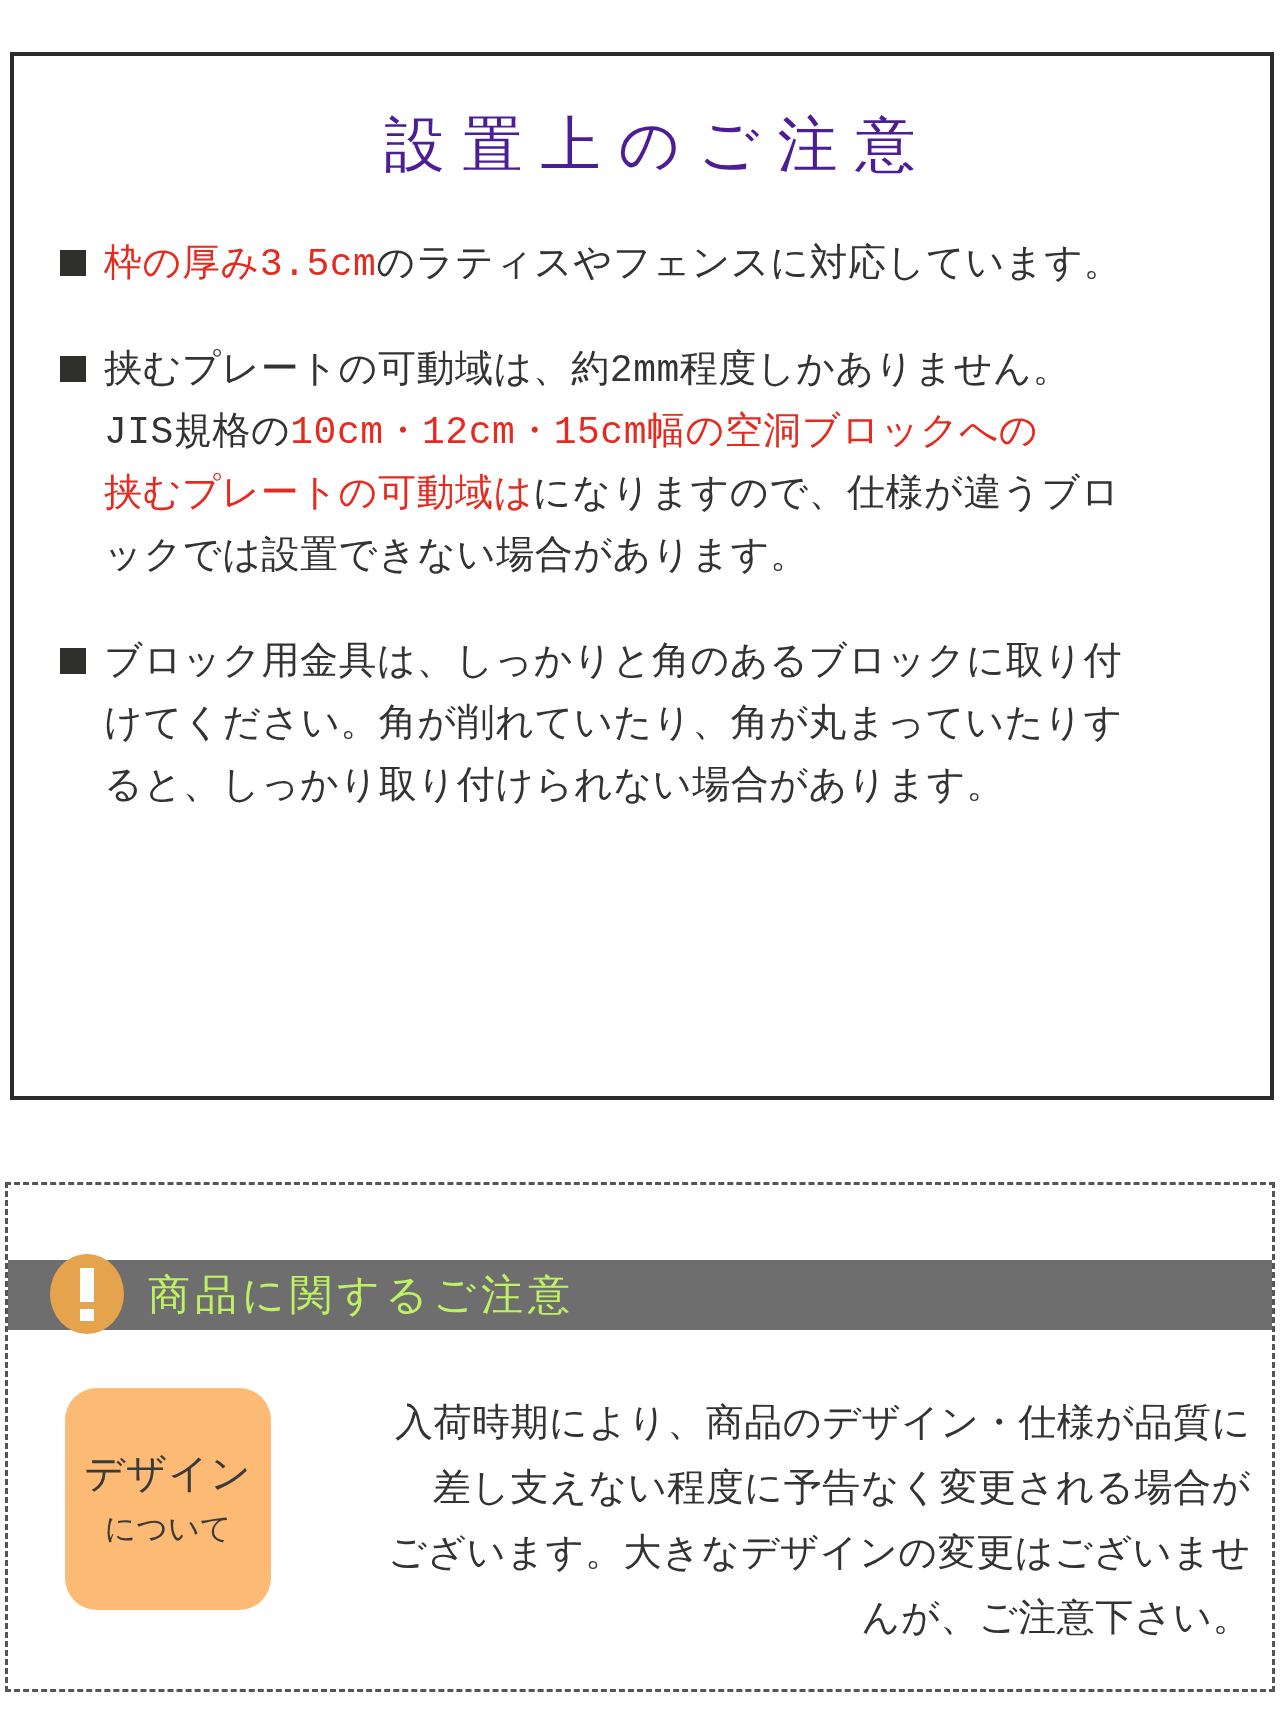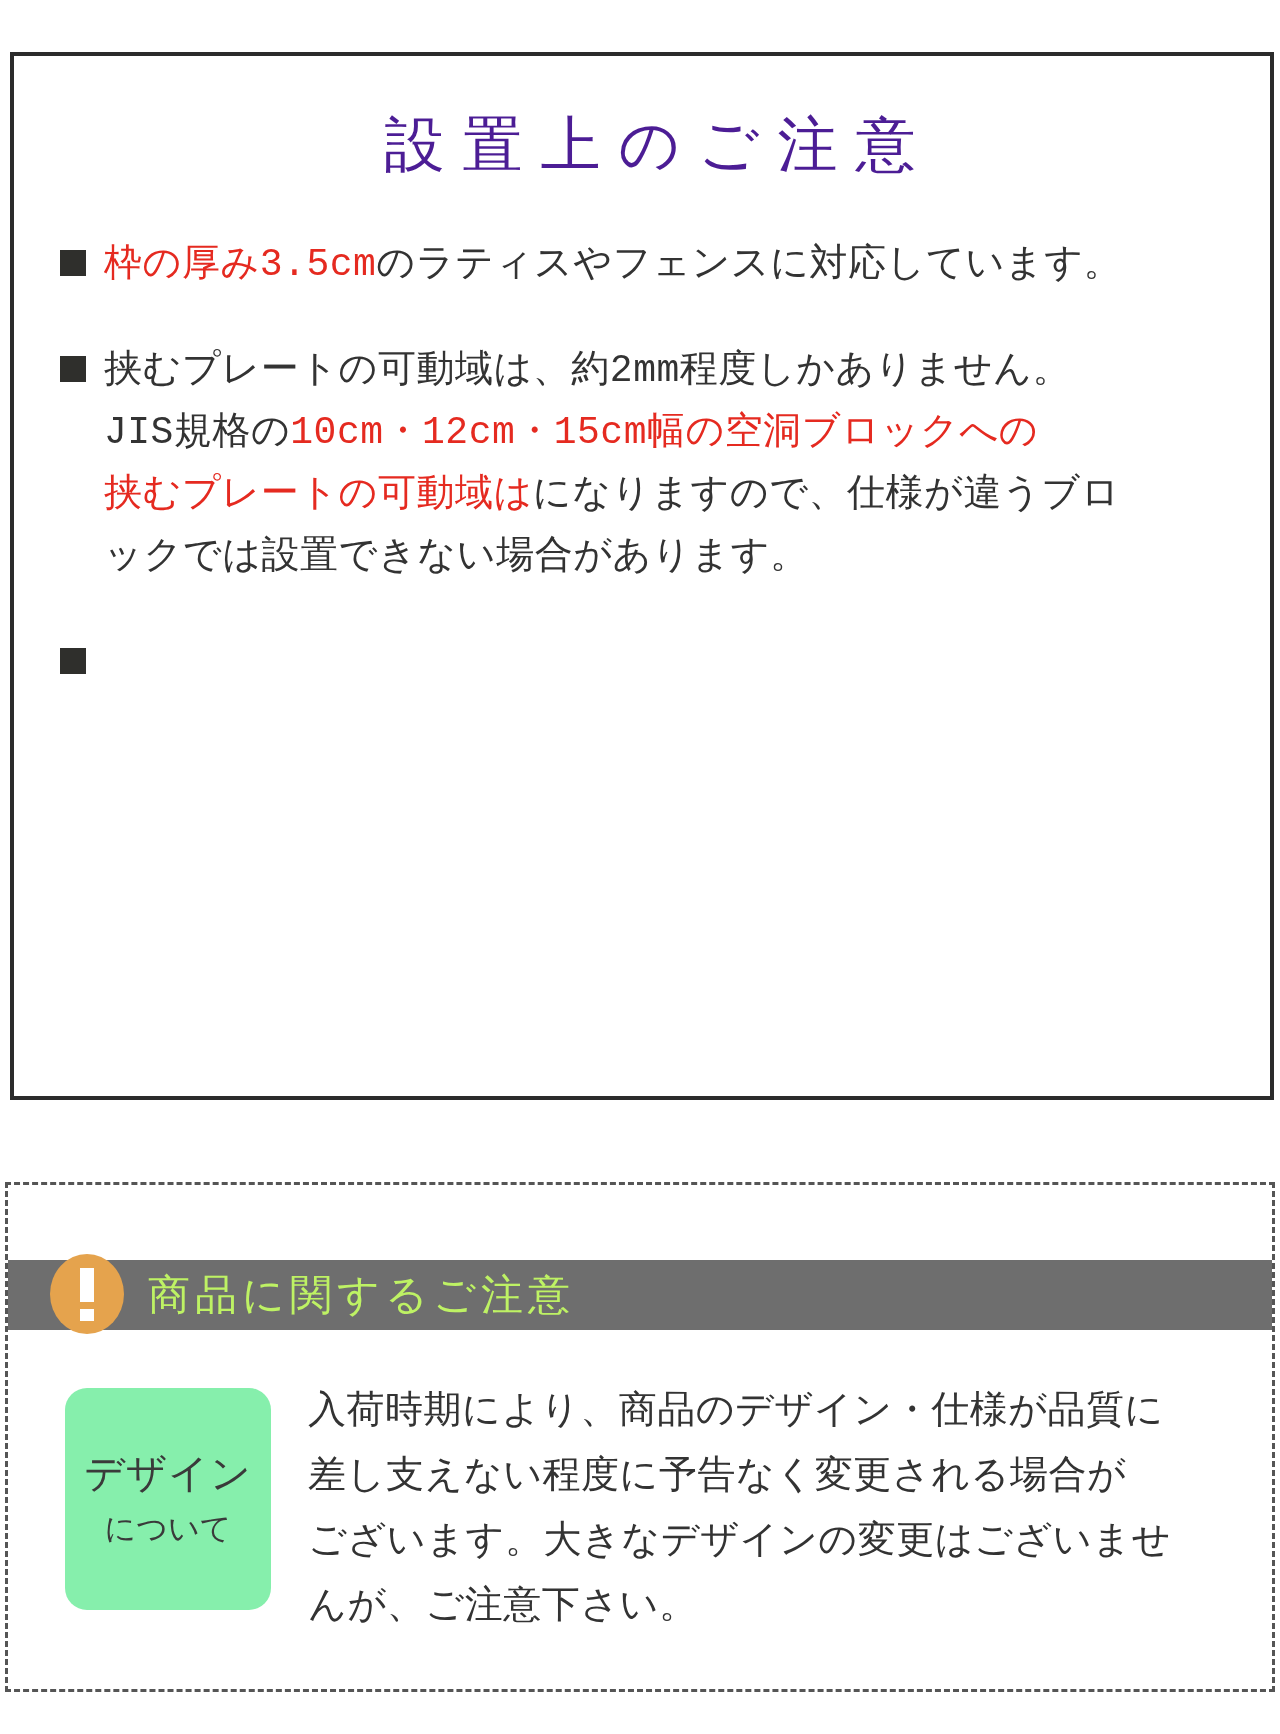--- a/index.html
+++ b/index.html
@@ -120,22 +120,22 @@
     height: 12px;
     background: #ffffff;
   }
   .design-label {
     position: absolute;
     left: 57px;
     top: 203px;
     width: 206px;
     height: 222px;
     box-sizing: border-box;
-    border-radius: 22px;
-    background: #86efac;
+    border-radius: 32px;
+    background: #fdba74;
     display: flex;
     flex-direction: column;
     align-items: center;
     justify-content: center;
     color: #3a3a3a;
   }
   .design-label .dl1 {
     font-size: 40px;
     font-weight: 500;
     line-height: 52px;
@@ -144,46 +144,48 @@
   .design-label .dl2 {
     font-size: 31px;
     font-weight: 500;
     line-height: 44px;
     margin-top: 8px;
   }
   .design-body {
     position: absolute;
     left: 300px;
     top: 192px;
-    margin: 0;
+    margin: 13px;
     width: 930px;
     font-size: 38px;
     line-height: 65px;
     letter-spacing: 0.5px;
     color: #333333;
+    text-align: right;
   }
 </style>
 </head>
 <body>
 
 <div class="page">
 
   <section class="notice-box">
     <h1 class="notice-title">設置上のご注意</h1>
     <div class="bullets">
         <div class="bullet-row">
           <span class="bullet-square"></span>
           <div class="bullet-text"><span class="red">枠の厚み3.5cm</span><span>のラティスやフェンスに対応しています。</span></div>
         </div>
         <div class="bullet-row">
           <span class="bullet-square"></span>
           <div class="bullet-text"><span>挟むプレートの可動域は、約2mm程度しかありません。</span><br><span>JIS規格の</span><span class="red">10cm・12cm・15cm幅の空洞ブロックへの</span><br><span class="red">挟むプレートの可動域は</span><span>になりますので、仕様が違うブロ</span><br><span>ックでは設置できない場合があります。</span></div>
         </div>
         <div class="bullet-row">
           <span class="bullet-square"></span>
+          <div class="bullet-text"><span>ブロック用金具は、しっかりと角のあるブロックに取り付</span><br><span>けてください。角が削れていたり、角が丸まっていたりす</span><br><span>ると、しっかり取り付けられない場合があります。</span></div>
         </div>
       </div>
   </section>
 
   <section class="product-notice">
     <div class="pn-header-bar">
       <span class="exclamation-icon">
         <span class="ex-bar"></span>
         <span class="ex-dot"></span>
       </span>

